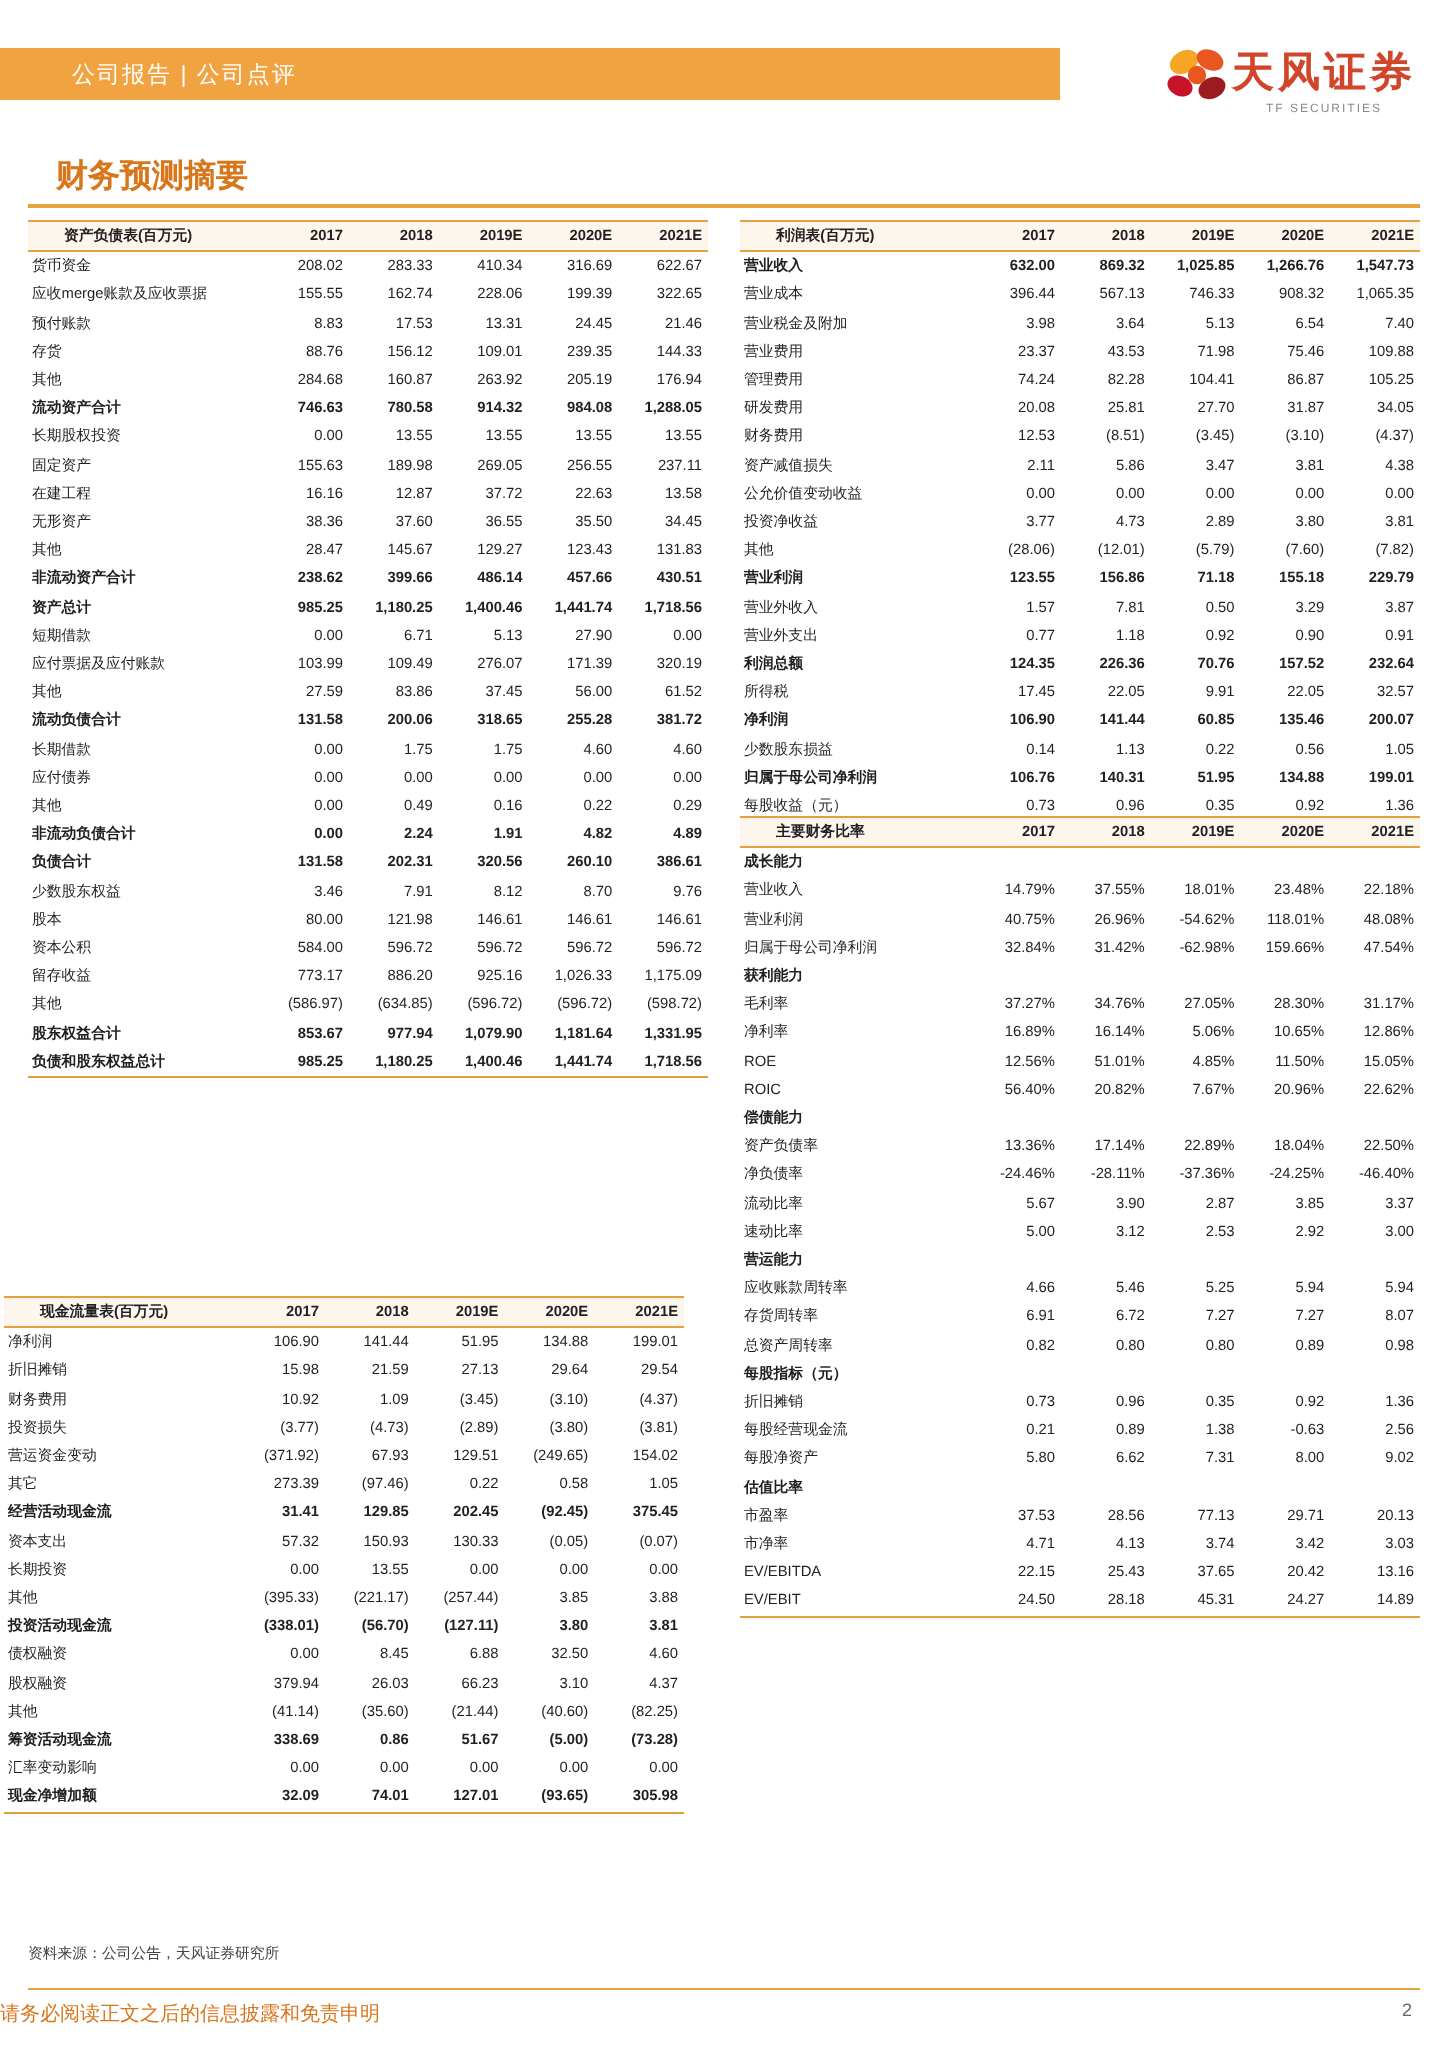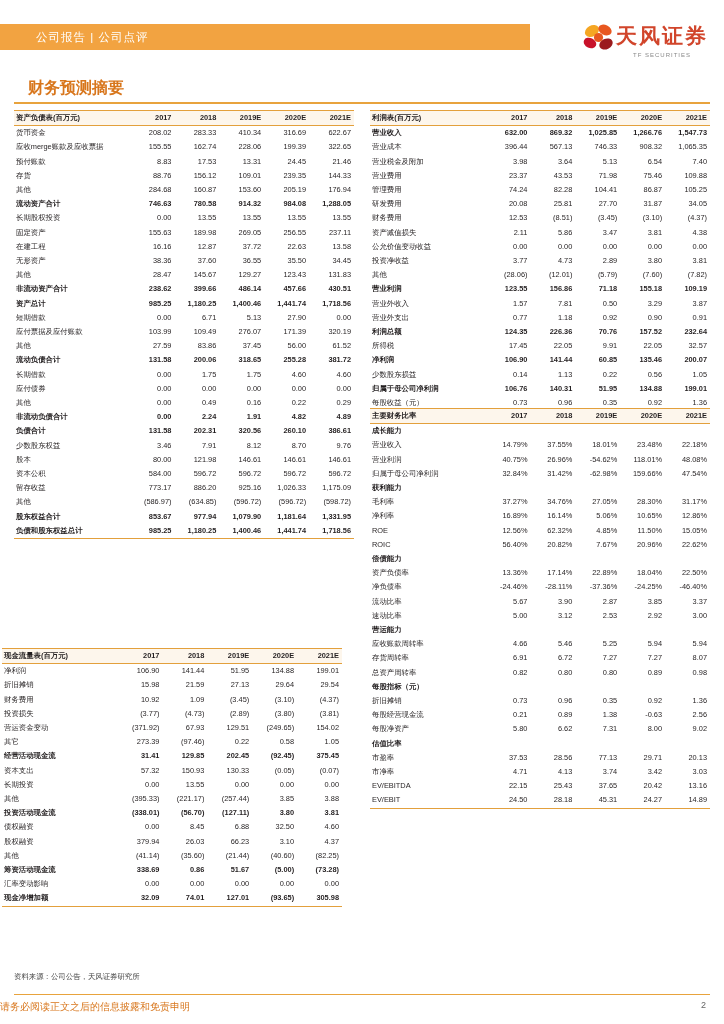--- a/index.html
+++ b/index.html
@@ -46,21 +46,21 @@
   .tbl{position:absolute;font-size:7.4px;color:#231f20;}
   .tbl table{border-collapse:collapse;width:100%;table-layout:fixed;}
   .tbl th,.tbl td{padding:0;line-height:14.2px;height:14.2px;white-space:nowrap;overflow:hidden;}
   .tbl thead th{
     font-weight:bold;color:#231f20;border-bottom:1px solid #e3a03c;
     border-top:1px solid #e3a03c;background:#fdf6ec;
   }
   .tbl tbody td{border-bottom:none;}
   .tbl .lbl{text-align:left;padding-left:2px;}
   .tbl .num{text-align:right;padding-right:3px;}
-  .tbl thead .lbl{text-align:left;padding-left:2px;}
+  .tbl thead .lbl{text-align:left;padding-left:18px;}
   .tbl thead .num{text-align:right;padding-right:3px;}
   .tbl tr.bold td{font-weight:bold;}
   .tbl .endrule{border-bottom:1px solid #e3a03c;}
 
   
   .w-left col.c0{width:34%;}
   .w-left col.cn{width:13.2%;}
 
   
   .src{
@@ -154,21 +154,21 @@
             <td class="num">88.76</td>
             <td class="num">156.12</td>
             <td class="num">109.01</td>
             <td class="num">239.35</td>
             <td class="num">144.33</td>
           </tr>
           <tr>
             <td class="lbl">其他</td>
             <td class="num">284.68</td>
             <td class="num">160.87</td>
-            <td class="num">153.60</td>
+            <td class="num">263.92</td>
             <td class="num">205.19</td>
             <td class="num">176.94</td>
           </tr>
           <tr class="bold">
             <td class="lbl">流动资产合计</td>
             <td class="num">746.63</td>
             <td class="num">780.58</td>
             <td class="num">914.32</td>
             <td class="num">984.08</td>
             <td class="num">1,288.05</td>
@@ -469,21 +469,21 @@
             <td class="num">(5.79)</td>
             <td class="num">(7.60)</td>
             <td class="num">(7.82)</td>
           </tr>
           <tr class="bold">
             <td class="lbl">营业利润</td>
             <td class="num">123.55</td>
             <td class="num">156.86</td>
             <td class="num">71.18</td>
             <td class="num">155.18</td>
-            <td class="num">109.19</td>
+            <td class="num">229.79</td>
           </tr>
           <tr>
             <td class="lbl">营业外收入</td>
             <td class="num">1.57</td>
             <td class="num">7.81</td>
             <td class="num">0.50</td>
             <td class="num">3.29</td>
             <td class="num">3.87</td>
           </tr>
           <tr>
@@ -780,21 +780,21 @@
             <td class="lbl">净利率</td>
             <td class="num">16.89%</td>
             <td class="num">16.14%</td>
             <td class="num">5.06%</td>
             <td class="num">10.65%</td>
             <td class="num">12.86%</td>
           </tr>
           <tr>
             <td class="lbl">ROE</td>
             <td class="num">12.56%</td>
-            <td class="num">62.32%</td>
+            <td class="num">51.01%</td>
             <td class="num">4.85%</td>
             <td class="num">11.50%</td>
             <td class="num">15.05%</td>
           </tr>
           <tr>
             <td class="lbl">ROIC</td>
             <td class="num">56.40%</td>
             <td class="num">20.82%</td>
             <td class="num">7.67%</td>
             <td class="num">20.96%</td>

